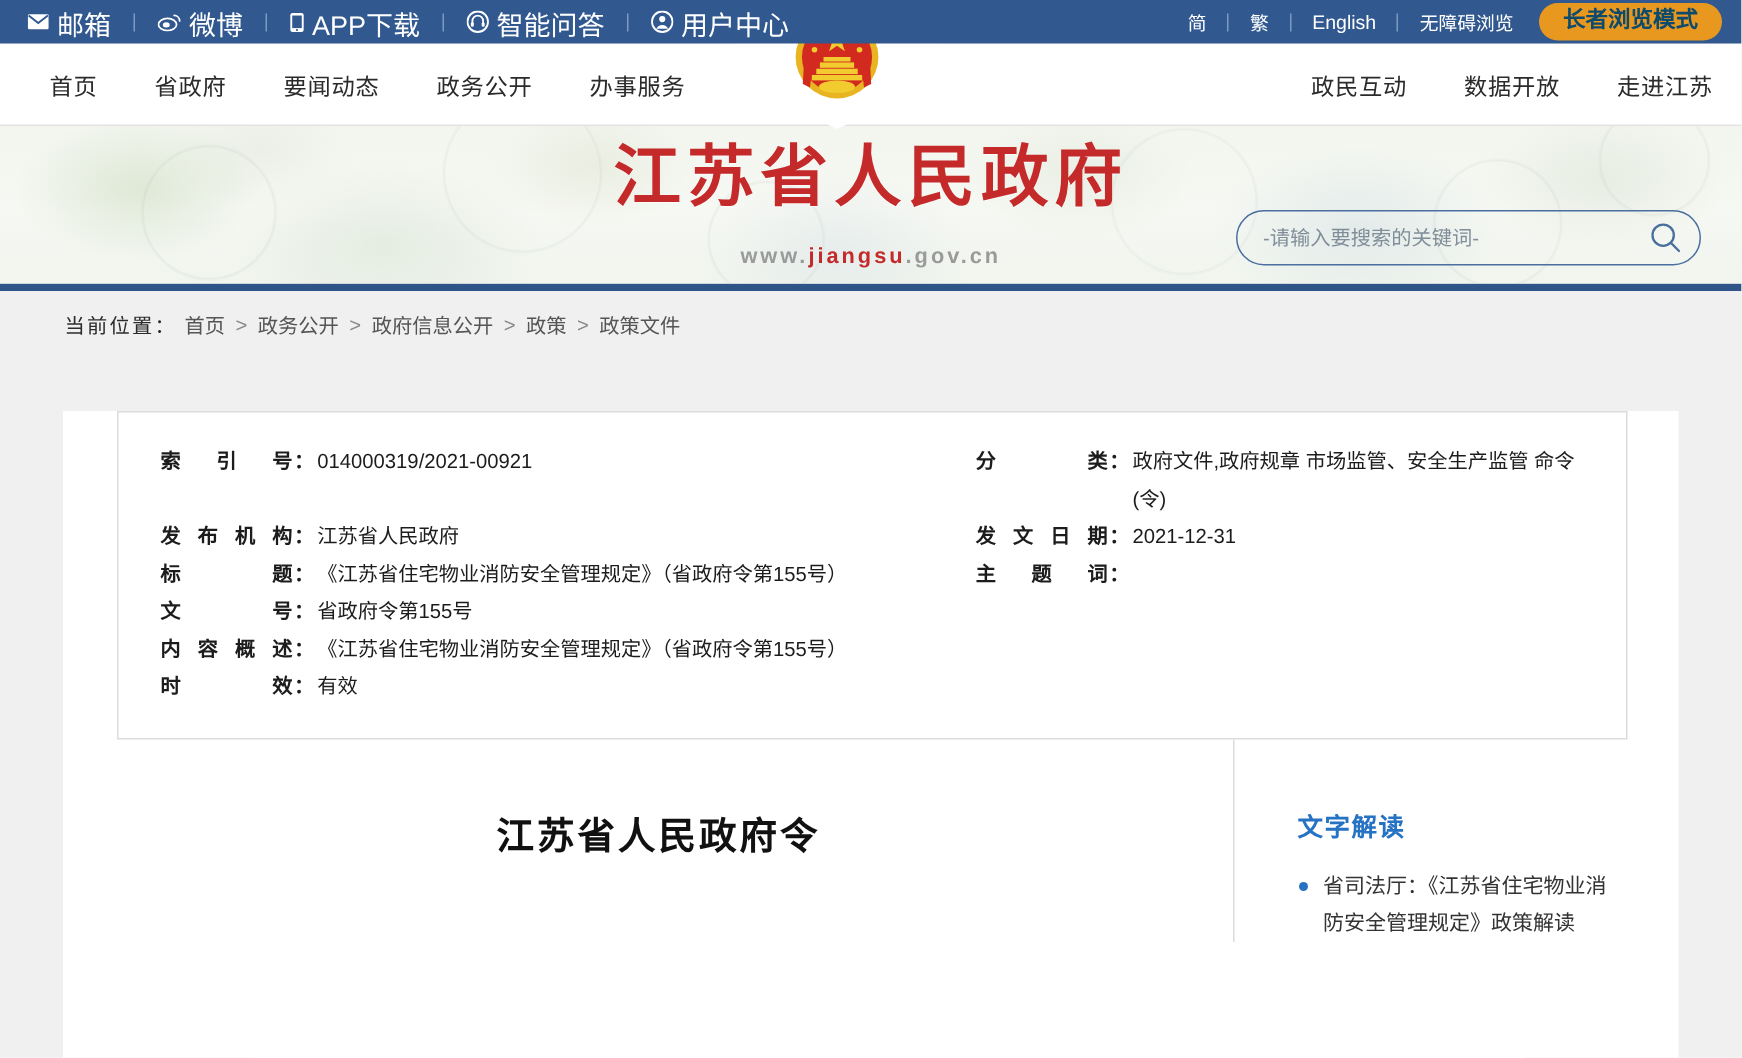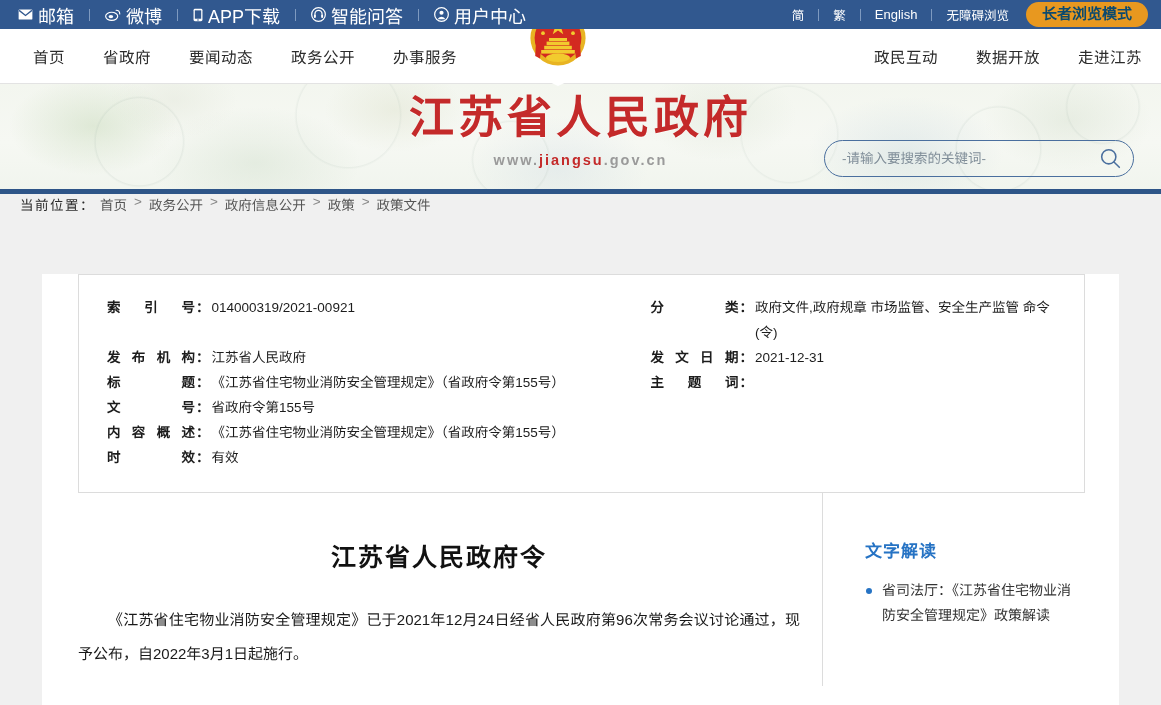--- a/index.html
+++ b/index.html
@@ -146,21 +146,21 @@
     color: #c42a2a;
     letter-spacing: 4px;
     line-height: 1.15;
     text-shadow: 0 1px 0 rgba(255,255,255,.6);
   }
   .site-url {
     font-size: 14.5px;
     font-weight: bold;
     color: #9a9a9a;
     letter-spacing: 2px;
-    margin-top: 8px;
+    margin-top: 19px;
   }
   .site-url b { color: #c42a2a; font-weight: bold; }
 
   .searchbox {
     position: absolute;
     left: 824px; top: 140px;
     width: 310px; height: 37px;
     border: 1px solid #4a6f9e;
     border-radius: 19px;
     background: transparent;
@@ -187,21 +187,22 @@
   }
 
   
   .blue-rule { height: 5px; background: #2e5588; }
 
   
   .crumbbar {
     height: 44px;
     background: #f0f0f0;
     display: flex;
-    padding-left: 20px;
+    align-items: center;
+    padding-left: 43px;
     font-size: 13.5px;
   }
   .crumb-label { color: #2b2b2b; letter-spacing: 1.5px; margin-right: 5px; }
   .crumb-link { color: #555555; cursor: pointer; }
   .crumb-sep { color: #888888; margin: 0 7px; }
 
   
   .page-card {
     background: #ffffff;
     margin: 0 auto;
@@ -520,21 +521,20 @@
         <span class="meta-val"></span>
       </div>
 
     </div>
   </div>
 
   <div class="doc-area">
 
     <div class="doc-main">
       <div class="doc-title">江苏省人民政府令</div>
-      <p class="doc-para">《江苏省住宅物业消防安全管理规定》已于2021年12月24日经省人民政府第96次常务会议讨论通过，现予公布，自2022年3月1日起施行。</p>
     </div>
 
     <div class="doc-side">
       <div class="side-head">文字解读</div>
       <ul class="side-list">
         <li>省司法厅：《江苏省住宅物业消防安全管理规定》政策解读</li>
       </ul>
     </div>
 
   </div>

